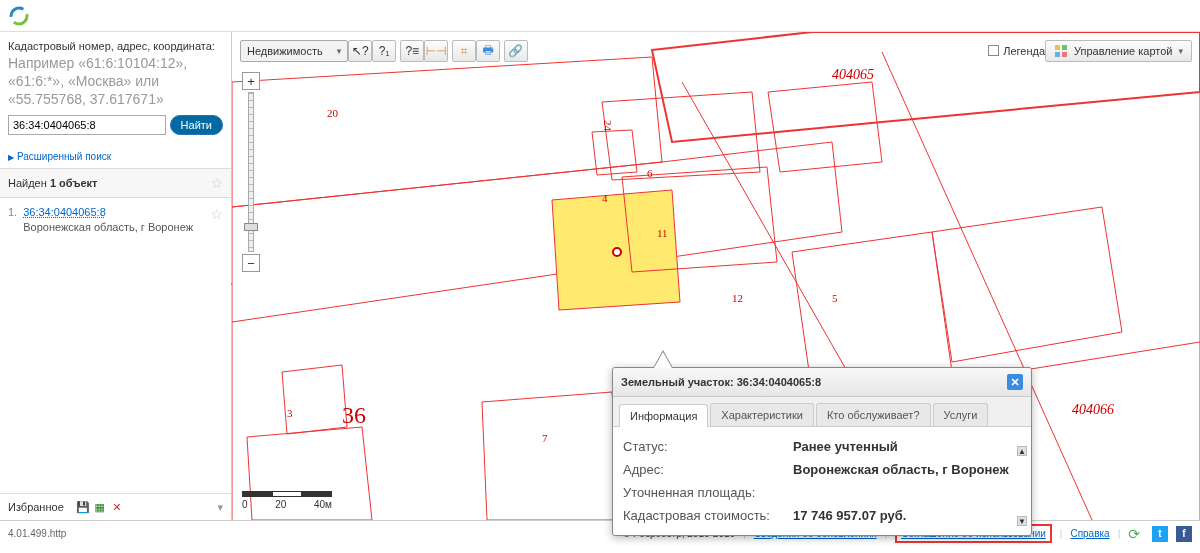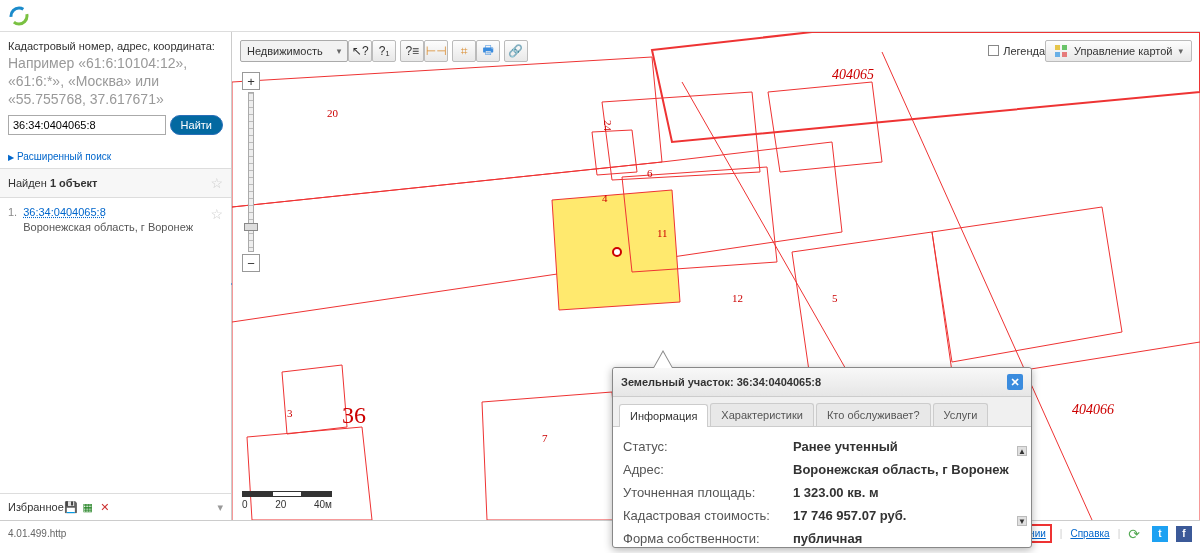--- a/index.html
+++ b/index.html
@@ -37,21 +37,21 @@
 
 .results-list { flex: 1; padding: 8px; overflow: auto; }
 .result-item { display: flex; gap: 6px; margin-bottom: 6px; }
 .result-num { color: #888; }
 .result-body { flex: 1; }
 .result-link { color: #0066cc; text-decoration: underline dotted; cursor: pointer; }
 .result-addr { margin-top: 3px; color: #555; }
 .result-star { color: #ccc; font-size: 14px; cursor: pointer; }
 
 
-.fav-bar { border-top: 1px solid #ddd; padding: 6px 8px; display: flex; align-items: center; gap: 0; font-size: 11px; }
+.fav-bar { border-top: 1px solid #ddd; padding: 6px 8px; display: flex; align-items: center; gap: 12px; font-size: 11px; }
 .fav-icons { display: flex; gap: 3px; }
 .fav-ico { width: 14px; height: 14px; display: inline-flex; align-items: center; justify-content: center; cursor: pointer; font-size: 11px; }
 .fav-arrow { margin-left: auto; color: #999; cursor: pointer; }
 
 
 .map-wrap { flex: 1; position: relative; background: #fff; }
 .map-svg { position: absolute; inset: 0; }
 
 
 .toolbar { position: absolute; top: 8px; left: 8px; right: 8px; display: flex; align-items: center; }
@@ -283,29 +283,24 @@
         <div class="prop-row">
             <span class="prop-label">Статус:</span>
             <span class="prop-val">Ранее учтенный</span>
           </div>
         <div class="prop-row">
             <span class="prop-label">Адрес:</span>
             <span class="prop-val">Воронежская область, г Воронеж</span>
           </div>
         <div class="prop-row">
             <span class="prop-label">Уточненная площадь:</span>
-            <span class="prop-val">1 323.00 кв. м</span>
           </div>
         <div class="prop-row">
             <span class="prop-label">Кадастровая стоимость:</span>
             <span class="prop-val">17 746 957.07 руб.</span>
-          </div>
-        <div class="prop-row">
-            <span class="prop-label">Форма собственности:</span>
-            <span class="prop-val">публичная</span>
           </div>
       </div>
       <div class="popup-scroll">
         <div class="scroll-arrow">▲</div>
         <div style="height:60px"></div>
         <div class="scroll-arrow">▼</div>
       </div>
     </div>
   </div>
 </div>

